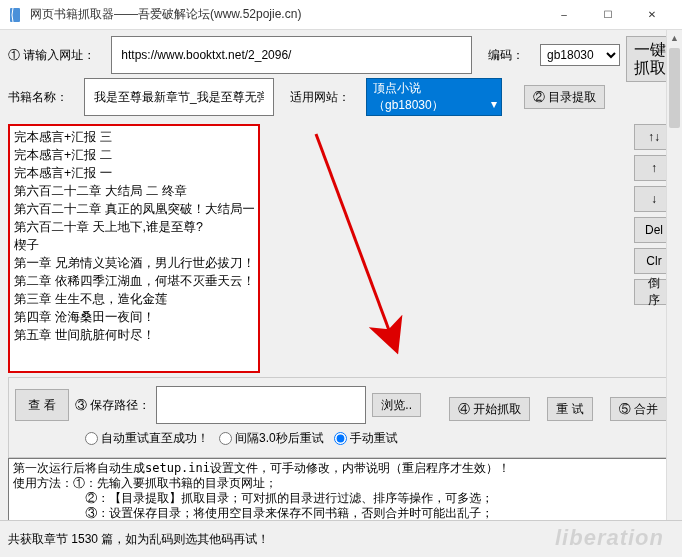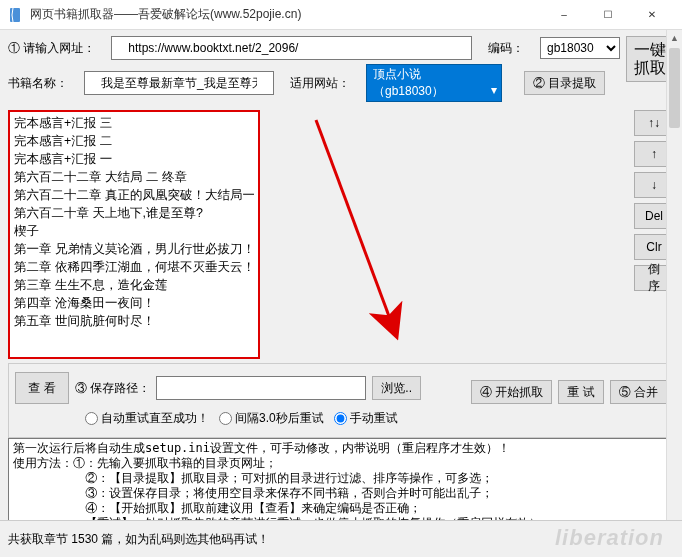--- a/index.html
+++ b/index.html
@@ -6,35 +6,35 @@
 body { font-family: "Microsoft YaHei", SimSun, Arial, sans-serif; font-size: 12px; background: #f0f0f0; width: 682px; height: 557px; overflow: hidden; position: relative; }
 .titlebar { height: 30px; background: #fff; border-bottom: 1px solid #ddd; display: flex; align-items: center; padding: 12px 8px; }
 .titlebar-icon { width: 16px; height: 16px; margin-right: 6px; }
 .titlebar-text { flex: 1; font-size: 12px; color: #333; }
 .winbtns { display: flex; }
 .winbtn { width: 44px; height: 28px; display: flex; align-items: center; justify-content: center; font-size: 10px; color: #333; }
 .winbtn.close { color: #333; }
 .client { padding: 6px 8px 0 8px; }
 .row { display: flex; align-items: center; margin-bottom: 4px; gap: 16px; }
 .label { font-size: 12px; color: #000; white-space: nowrap; }
-.input { height: 24px; border: 1px solid #7a7a7a; padding: 0 16px; font-size: 12px; background: #fff; }
+.input { height: 38px; border: 1px solid #7a7a7a; padding: 0 9px; font-size: 12px; background: #fff; }
 .input-url { flex: 1; }
 .select { height: 22px; border: 1px solid #7a7a7a; background: #fff; font-size: 12px; padding: 0 2px; }
 .select-blue { background: #0078d7; color: #fff; border: 1px solid #005a9e; padding: 1px 18px 1px 6px; position: relative; }
 .select-blue::after { content: "▾"; position: absolute; right: 4px; color: #fff; }
 .btn { height: 24px; padding: 0 8px; border: 1px solid #adadad; background: #e1e1e1; font-size: 12px; cursor: pointer; display: inline-flex; align-items: center; justify-content: center; }
 .btn-big { width: 48px; height: 46px; font-size: 16px; line-height: 18px; text-align: center; border: 1px solid #adadad; background: #e1e1e1; padding: 0 2px; white-space: normal; }
 .main-area { display: flex; gap: 6px; margin-top: 4px; }
 .chapter-box { width: 252px; height: 249px; border: 2px solid #d00; background: #fff; overflow: hidden; padding: 2px 4px; font-size: 12.5px; line-height: 18px; }
 .chapter-box div { white-space: nowrap; overflow: hidden; }
 .arrow-zone { flex: 1; position: relative; background: #f0f0f0; }
 .side-btns { width: 40px; display: flex; flex-direction: column; gap: 5px; align-items: stretch; }
 .side-btns .btn { height: 26px; }
 .mid-row { display: flex; align-items: center; gap: 6px; margin: 4px 0; }
-.mid-actions { display: flex; gap: 6px; margin-left: auto; margin-top: 8px; }
+.mid-actions { display: flex; gap: 17px; margin-left: auto; margin-top: 8px; }
 .radio-row { display: flex; align-items: center; gap: 10px; padding: 2px 0 4px 70px; }
 .radio-row label { display: flex; align-items: center; gap: 3px; font-size: 12px; }
 .log-box { height: 132px; border: 1px solid #7a7a7a; background: #fff; font-size: 12px; line-height: 15px; padding: 2px 4px; overflow: hidden; white-space: pre-wrap; font-family: SimSun, monospace; }
 .status-bar { position: absolute; bottom: 0; left: 0; right: 0; height: 22px; background: #f0f0f0; border-top: 1px solid #ccc; padding: 18px 8px; font-size: 12px; display: flex; align-items: center; }
 .scrollbar-v { position: absolute; right: 0; top: 30px; bottom: 22px; width: 16px; background: #f0f0f0; border-left: 1px solid #ddd; }
 .scroll-thumb { position: absolute; left: 2px; right: 2px; top: 18px; height: 80px; background: #cdcdcd; border-radius: 2px; }
 .scroll-arrow { position: absolute; left: 0; right: 0; height: 16px; display: flex; align-items: center; justify-content: center; font-size: 9px; color: #666; }
 .scroll-arrow.up { top: 0; }
 .scroll-arrow.down { bottom: 0; }
 .arrow-svg { position: absolute; top: 0; left: 0; pointer-events: none; }

